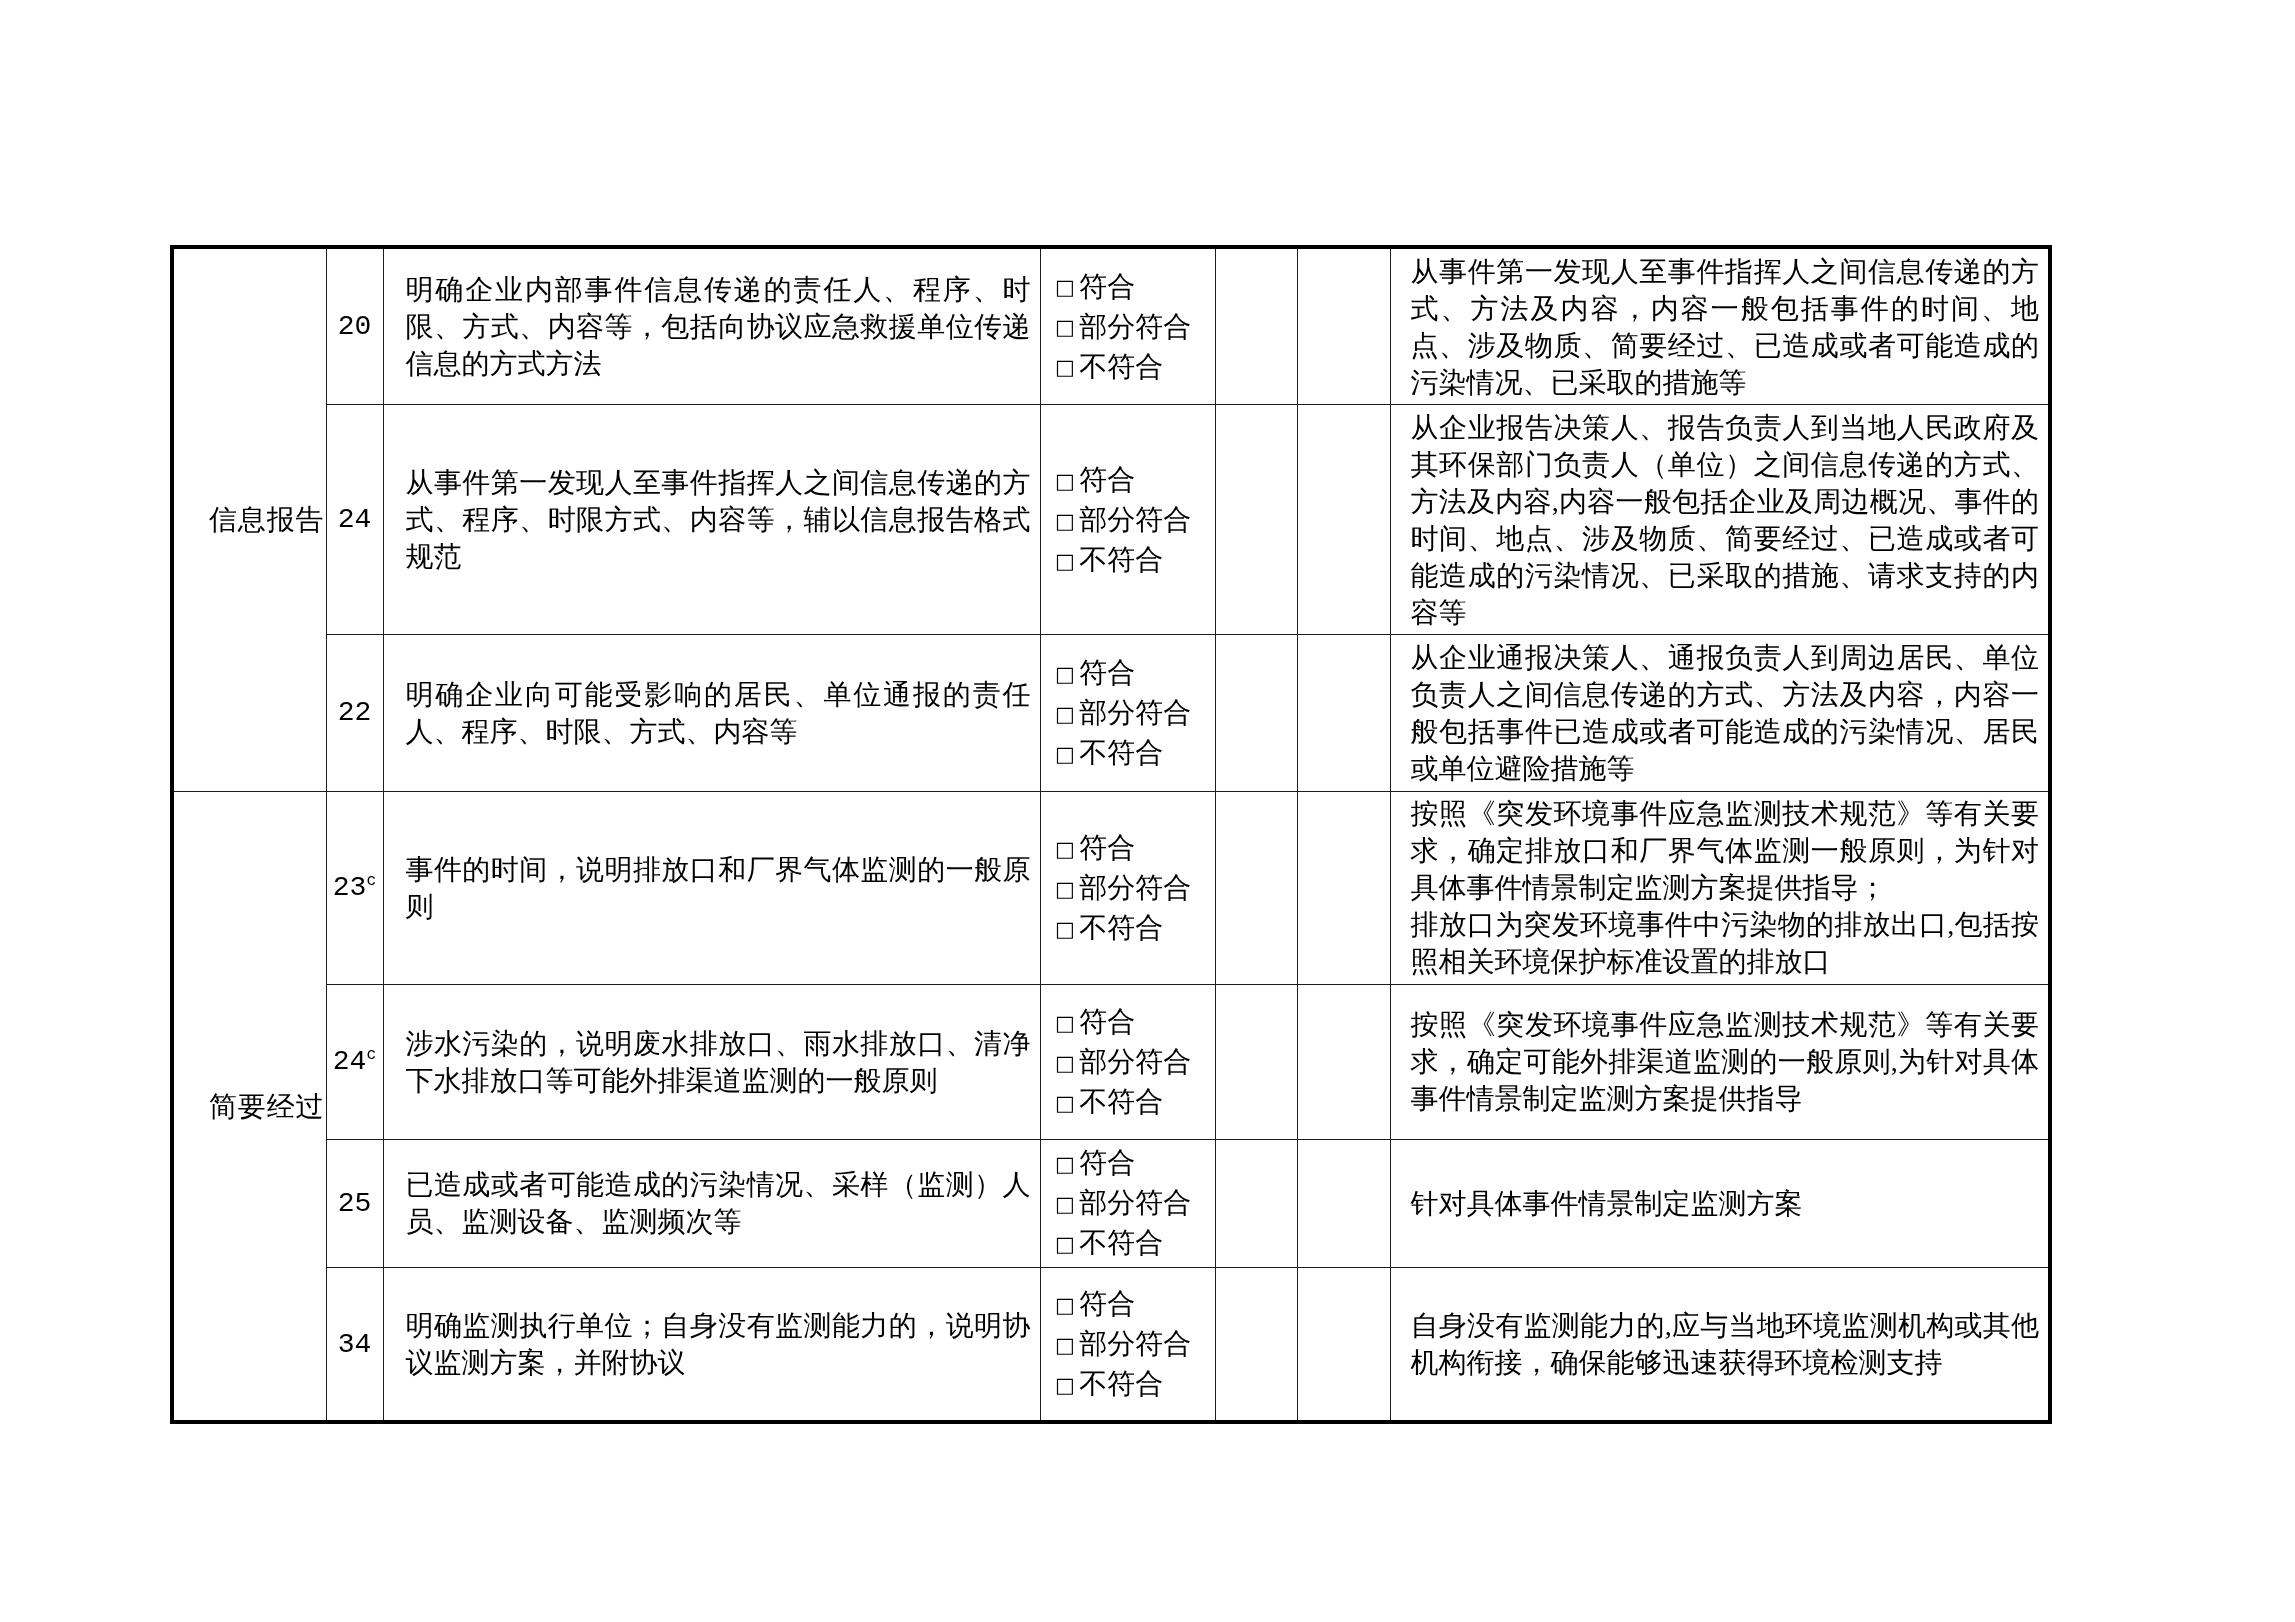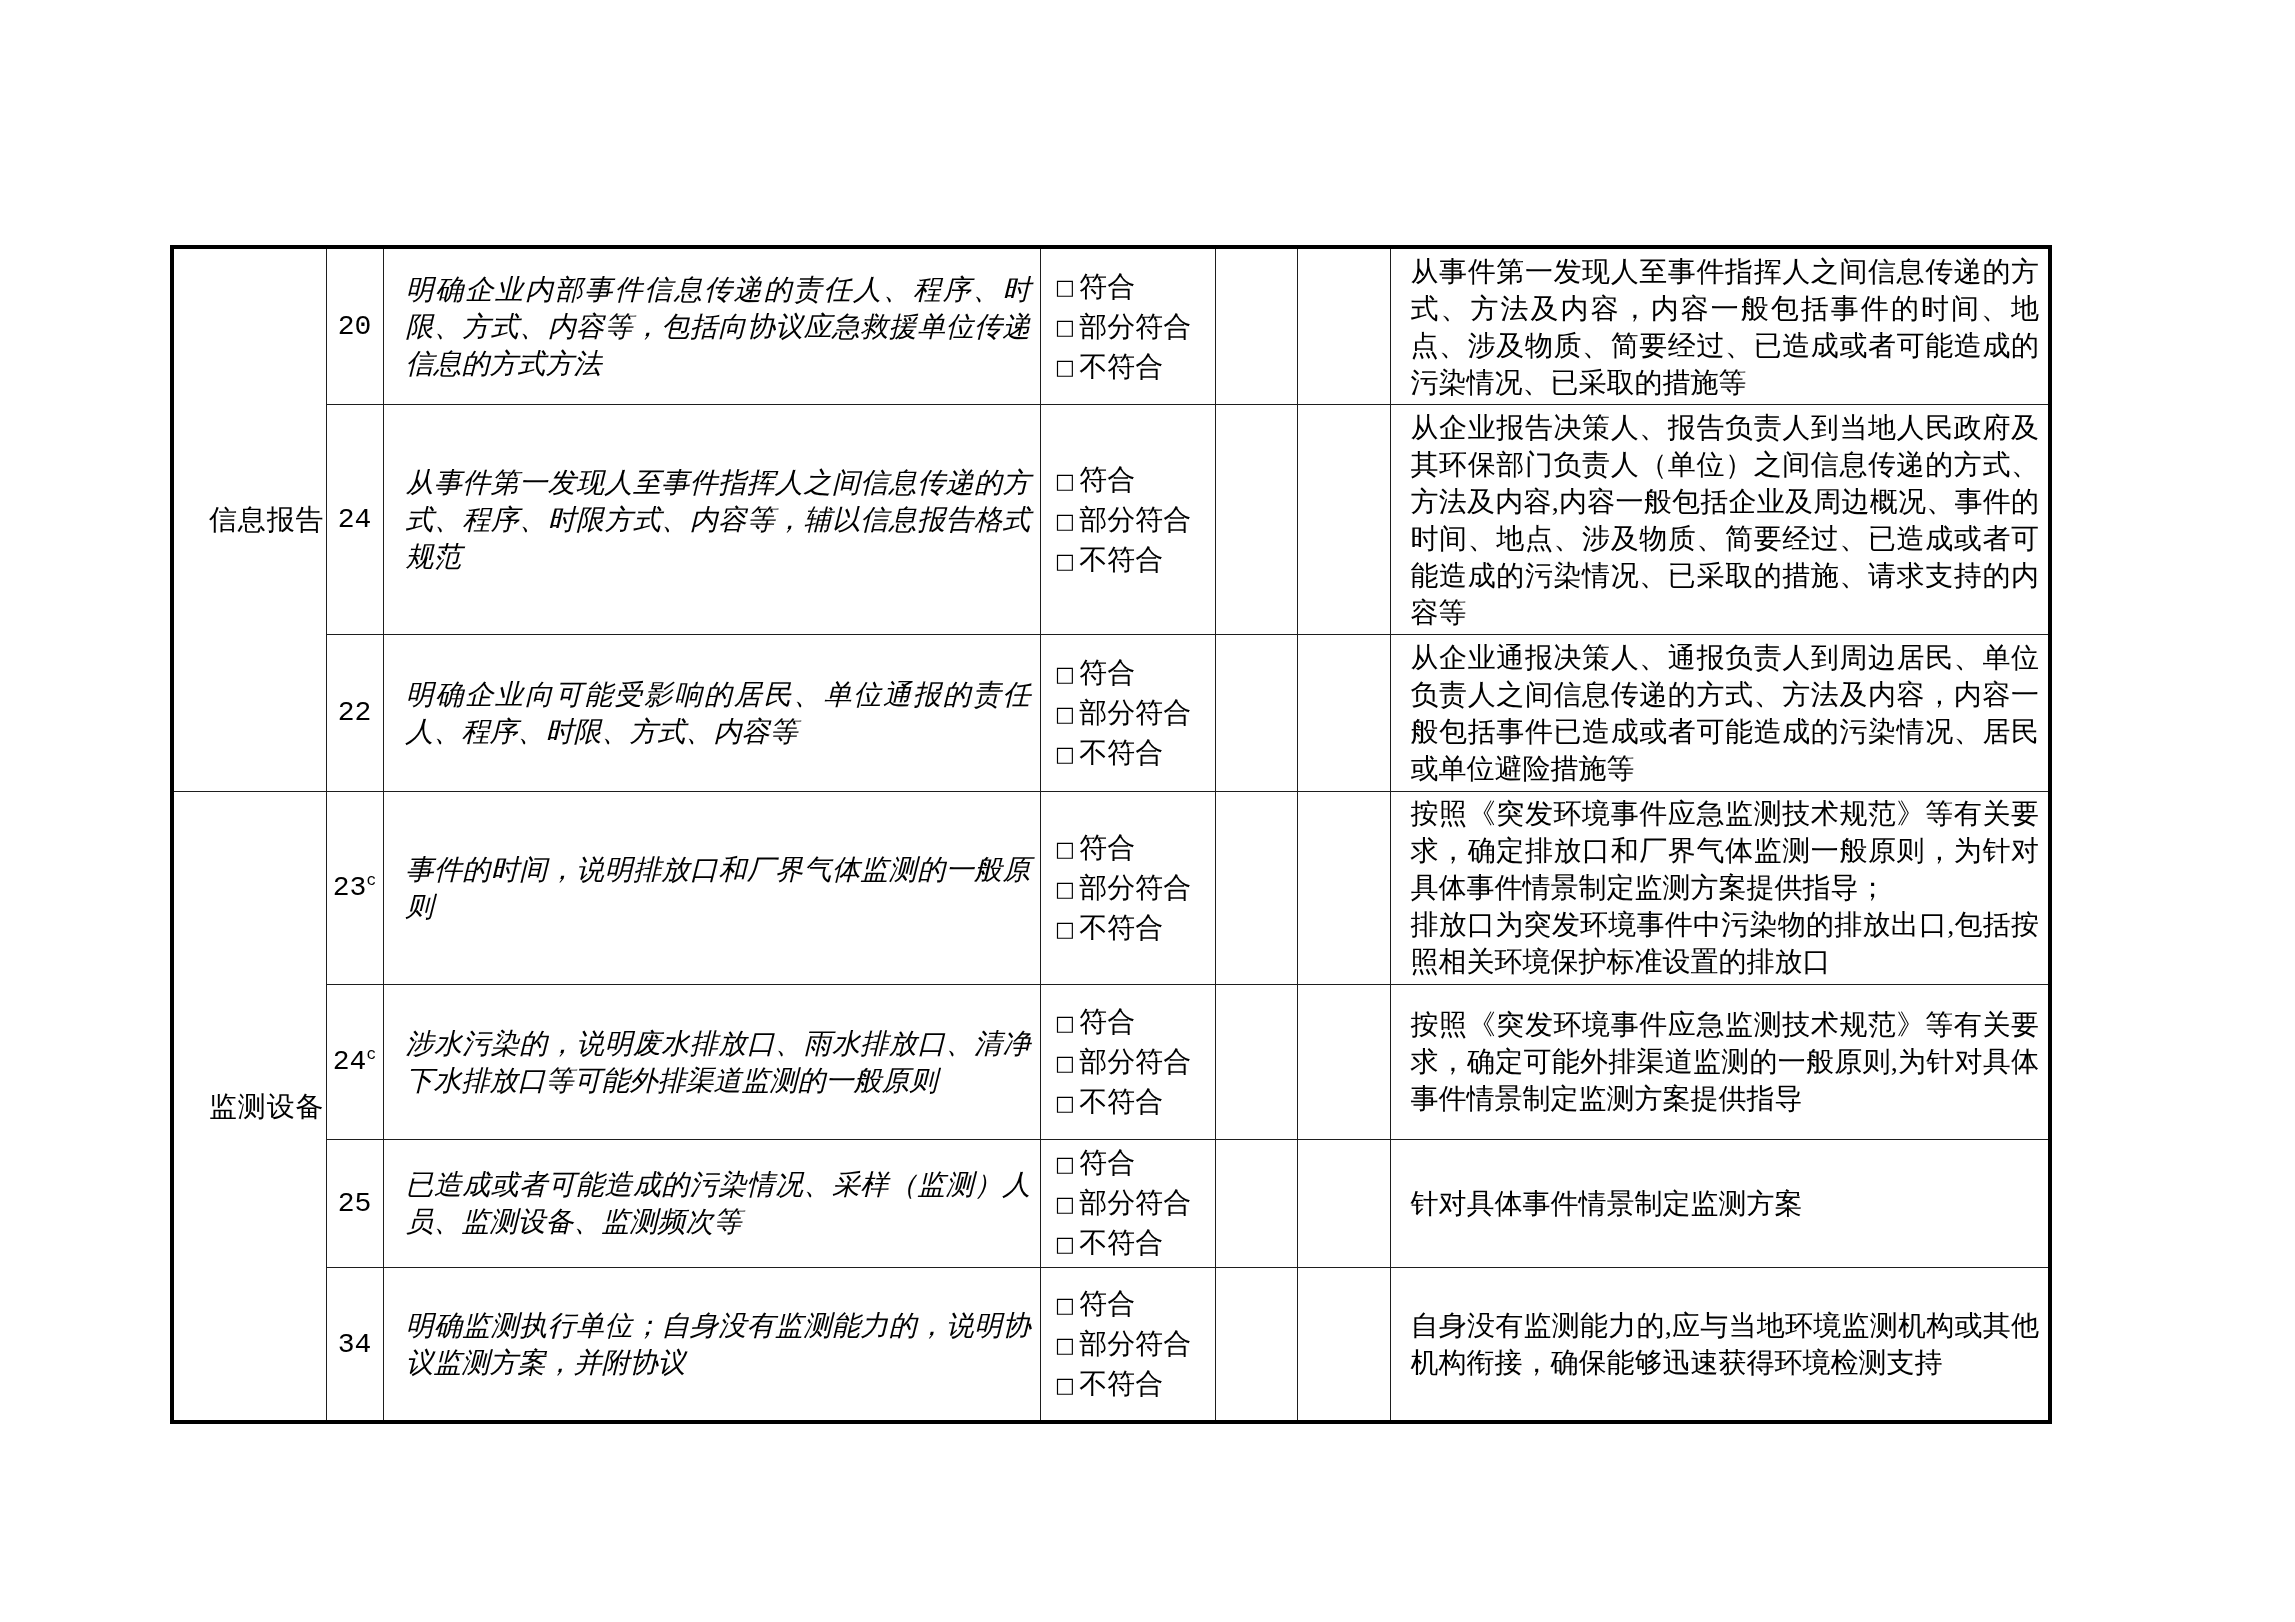--- a/index.html
+++ b/index.html
@@ -38,21 +38,20 @@
     font-family: Liberation Mono, monospace;
   }
   td.num sup {
     font-size: 0.58em;
     vertical-align: super;
     line-height: 0;
   }
   td.desc {
     padding: 3.6px 9px 3.6px 22px;
     text-align: justify;
-    font-style: italic;
   }
   td.opts { padding: 3.6px 3.6px 3.6px 14.5px; }
   .opt {
     display: flex;
     align-items: center;
     line-height: 40px;
     white-space: nowrap;
   }
   .cb {
     font-family: "DejaVu Sans", sans-serif;
@@ -145,21 +144,21 @@
               <span class="cb">□</span>
               <span>不符合</span>
             </div>
       </td>
       <td class="blank"></td>
       <td class="blank"></td>
       <td class="note">从企业通报决策人、通报负责人到周边居民、单位负责人之间信息传递的方式、方法及内容，内容一般包括事件已造成或者可能造成的污染情况、居民或单位避险措施等</td>
     </tr>
 
     <tr style="height:190px">
-      <td class="cat" rowspan="4">监测设备</td>
+      <td class="cat" rowspan="4">简要经过</td>
       <td class="num"><span>23</span><sup>c</sup></td>
       <td class="desc">事件的时间，说明排放口和厂界气体监测的一般原则</td>
       <td class="opts">
         <div class="opt">
               <span class="cb">□</span>
               <span>符合</span>
             </div>
         <div class="opt">
               <span class="cb">□</span>
               <span>部分符合</span>

